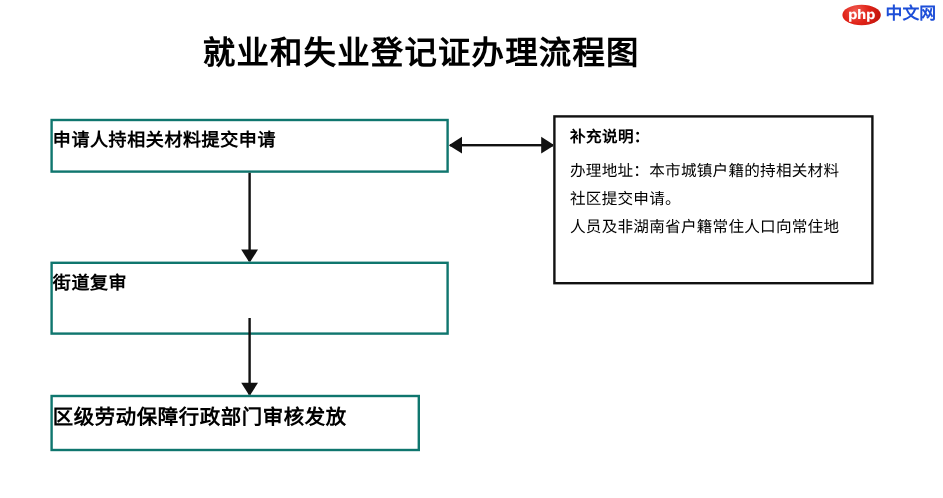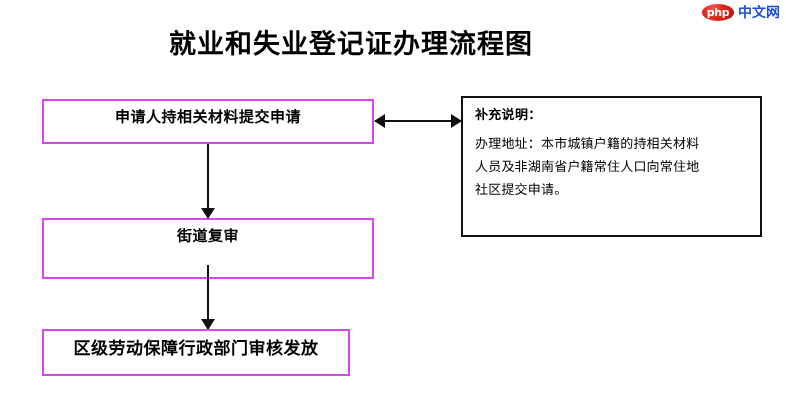--- a/index.html
+++ b/index.html
@@ -57,25 +57,25 @@
     font-size: 27px;
     font-weight: bold;
     letter-spacing: 1px;
     color: #000000;
   }
 
   
   .flow-box {
     position: absolute;
     box-sizing: border-box;
-    border: 2px solid #d946ef;
+    border: 2px solid #0f766e;
     background: #ffffff;
     display: flex;
     align-items: flex-start;
-    justify-content: center;
+    justify-content: flex-start;
   }
   .flow-box .box-label {
     font-size: 15px;
     font-weight: bold;
     line-height: 1;
     padding-top: 9px;
     white-space: nowrap;
     letter-spacing: 0.5px;
   }
   #box-1 { left: 42px;  top: 99px;  width: 332px; height: 45px; }
@@ -130,21 +130,21 @@
     right: -1px;
     border-left: 11px solid #111111;
   }
   #connector-box1-note { left: 375px; top: 120px; width: 86px; }
 
   
   #note-panel {
     position: absolute;
     left: 461px;
     top: 96px;
-    width: 301px;
+    width: 267px;
     height: 141px;
     box-sizing: border-box;
     border: 2px solid #111111;
     background: #ffffff;
     padding: 10px 11px 0 12px;
   }
   #note-panel .note-heading {
     font-size: 13px;
     font-weight: bold;
     line-height: 1;
@@ -182,15 +182,15 @@
 
 <div class="flow-box" id="box-3">
   <span class="box-label">区级劳动保障行政部门审核发放</span>
 </div>
 
 <div class="h-arrow" id="connector-box1-note"></div>
 
 <div id="note-panel">
   <div class="note-heading">补充说明：</div>
   <div class="note-line">办理地址：本市城镇户籍的持相关材料</div>
+  <div class="note-line">社区提交申请。</div>
   <div class="note-line">人员及非湖南省户籍常住人口向常住地</div>
-  <div class="note-line">社区提交申请。</div>
 </div>
 
 </body></html>

